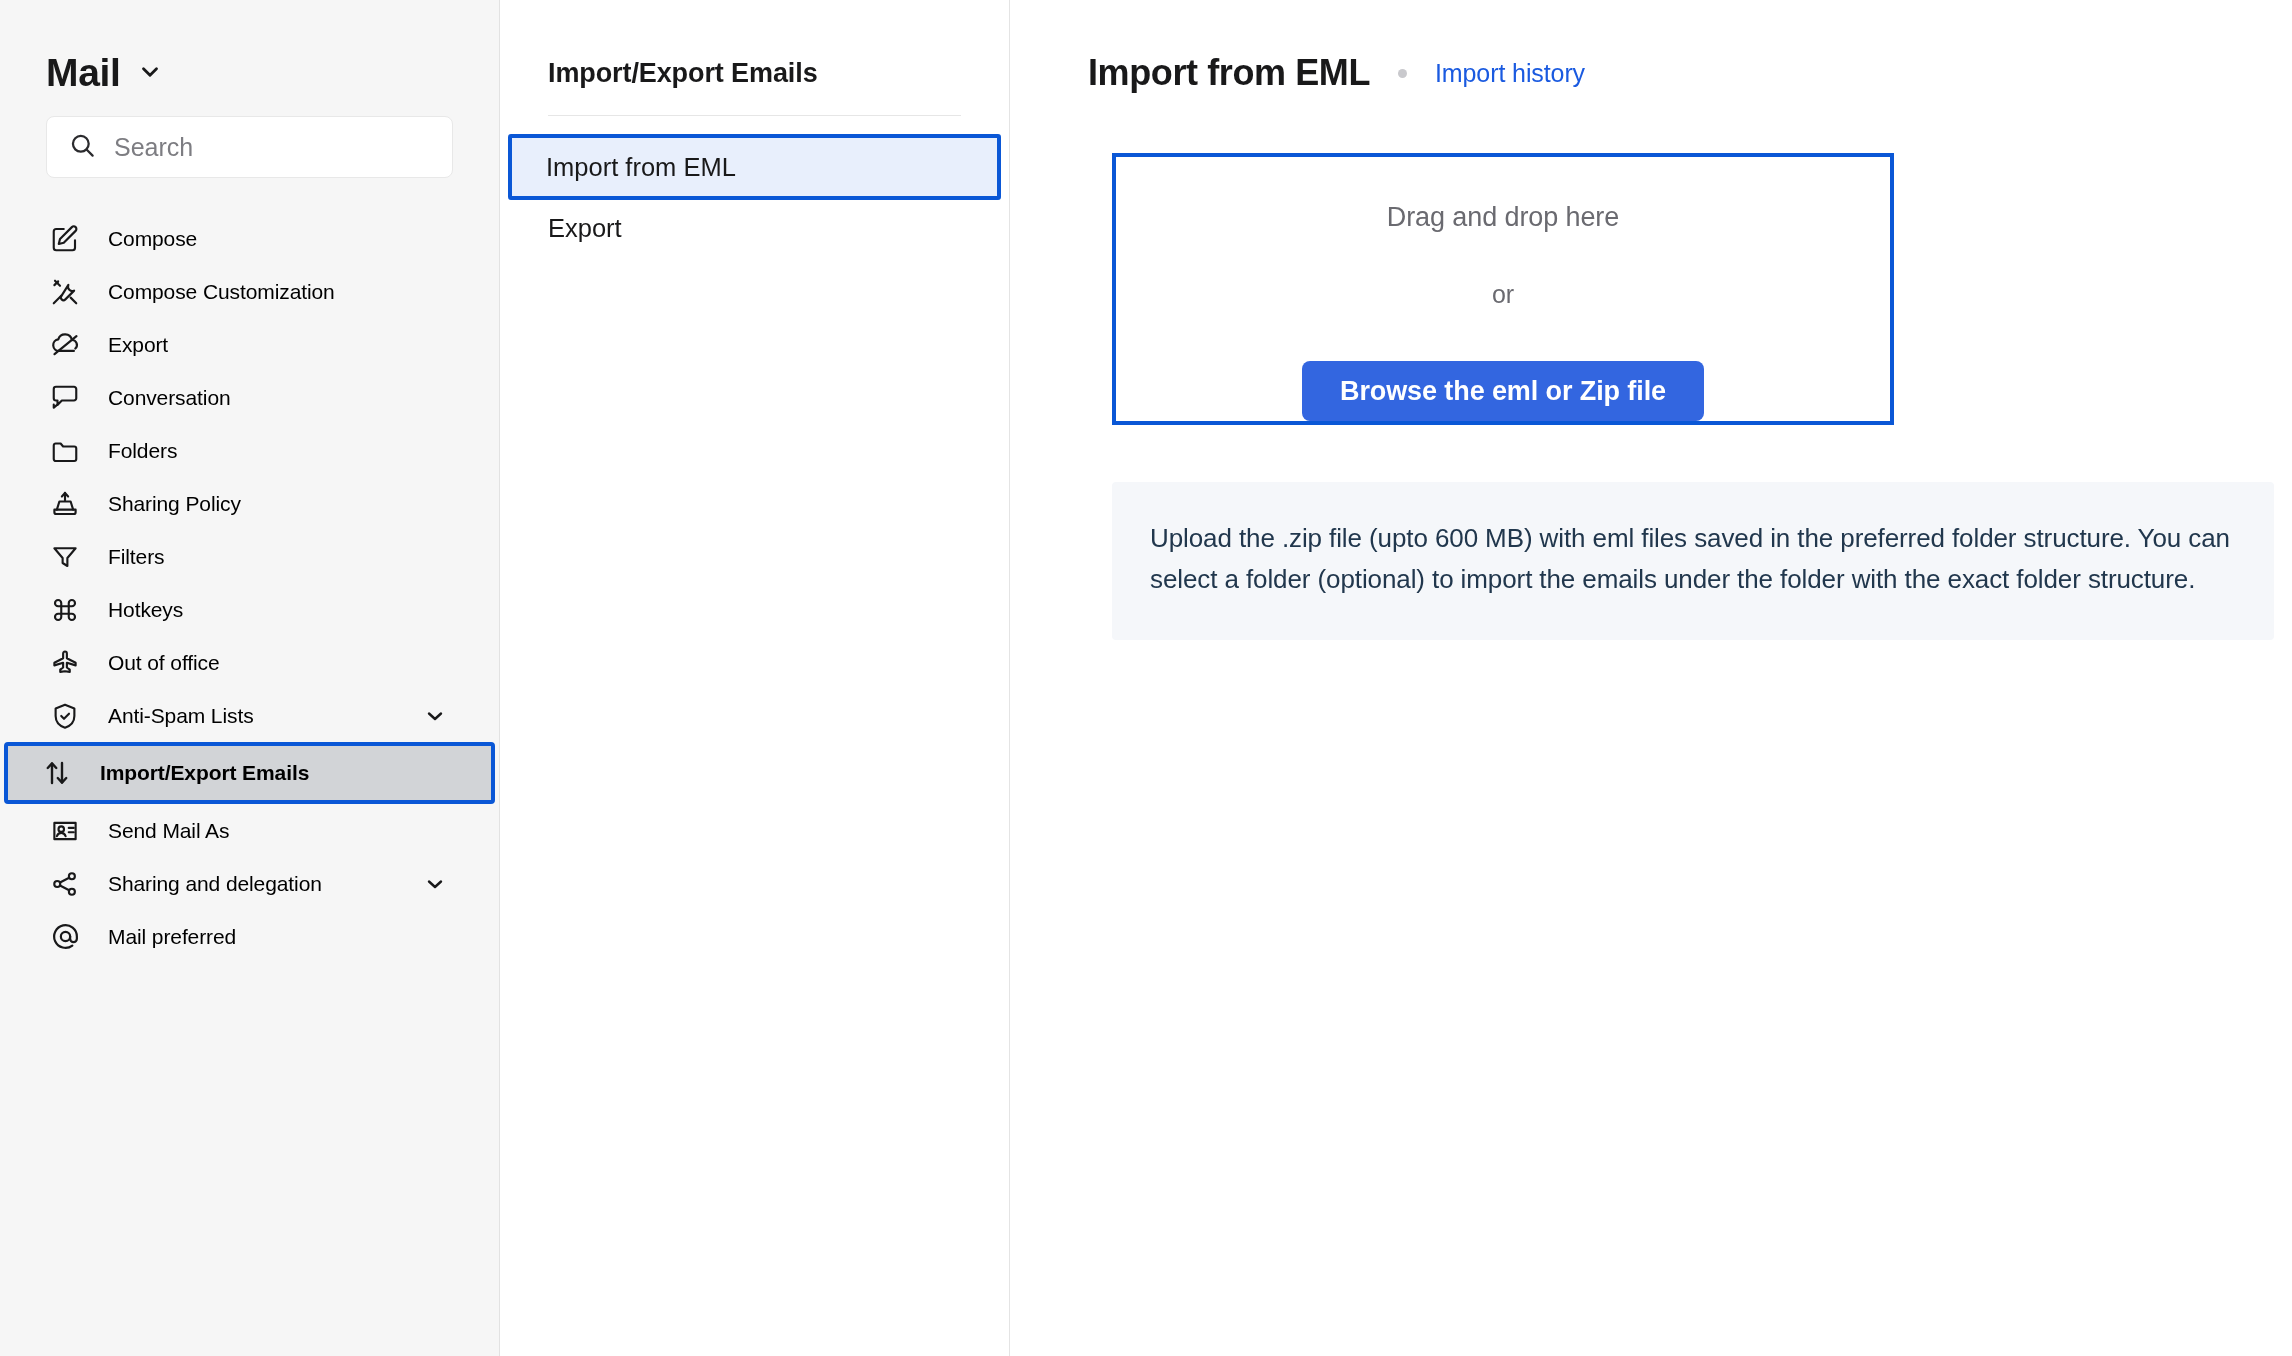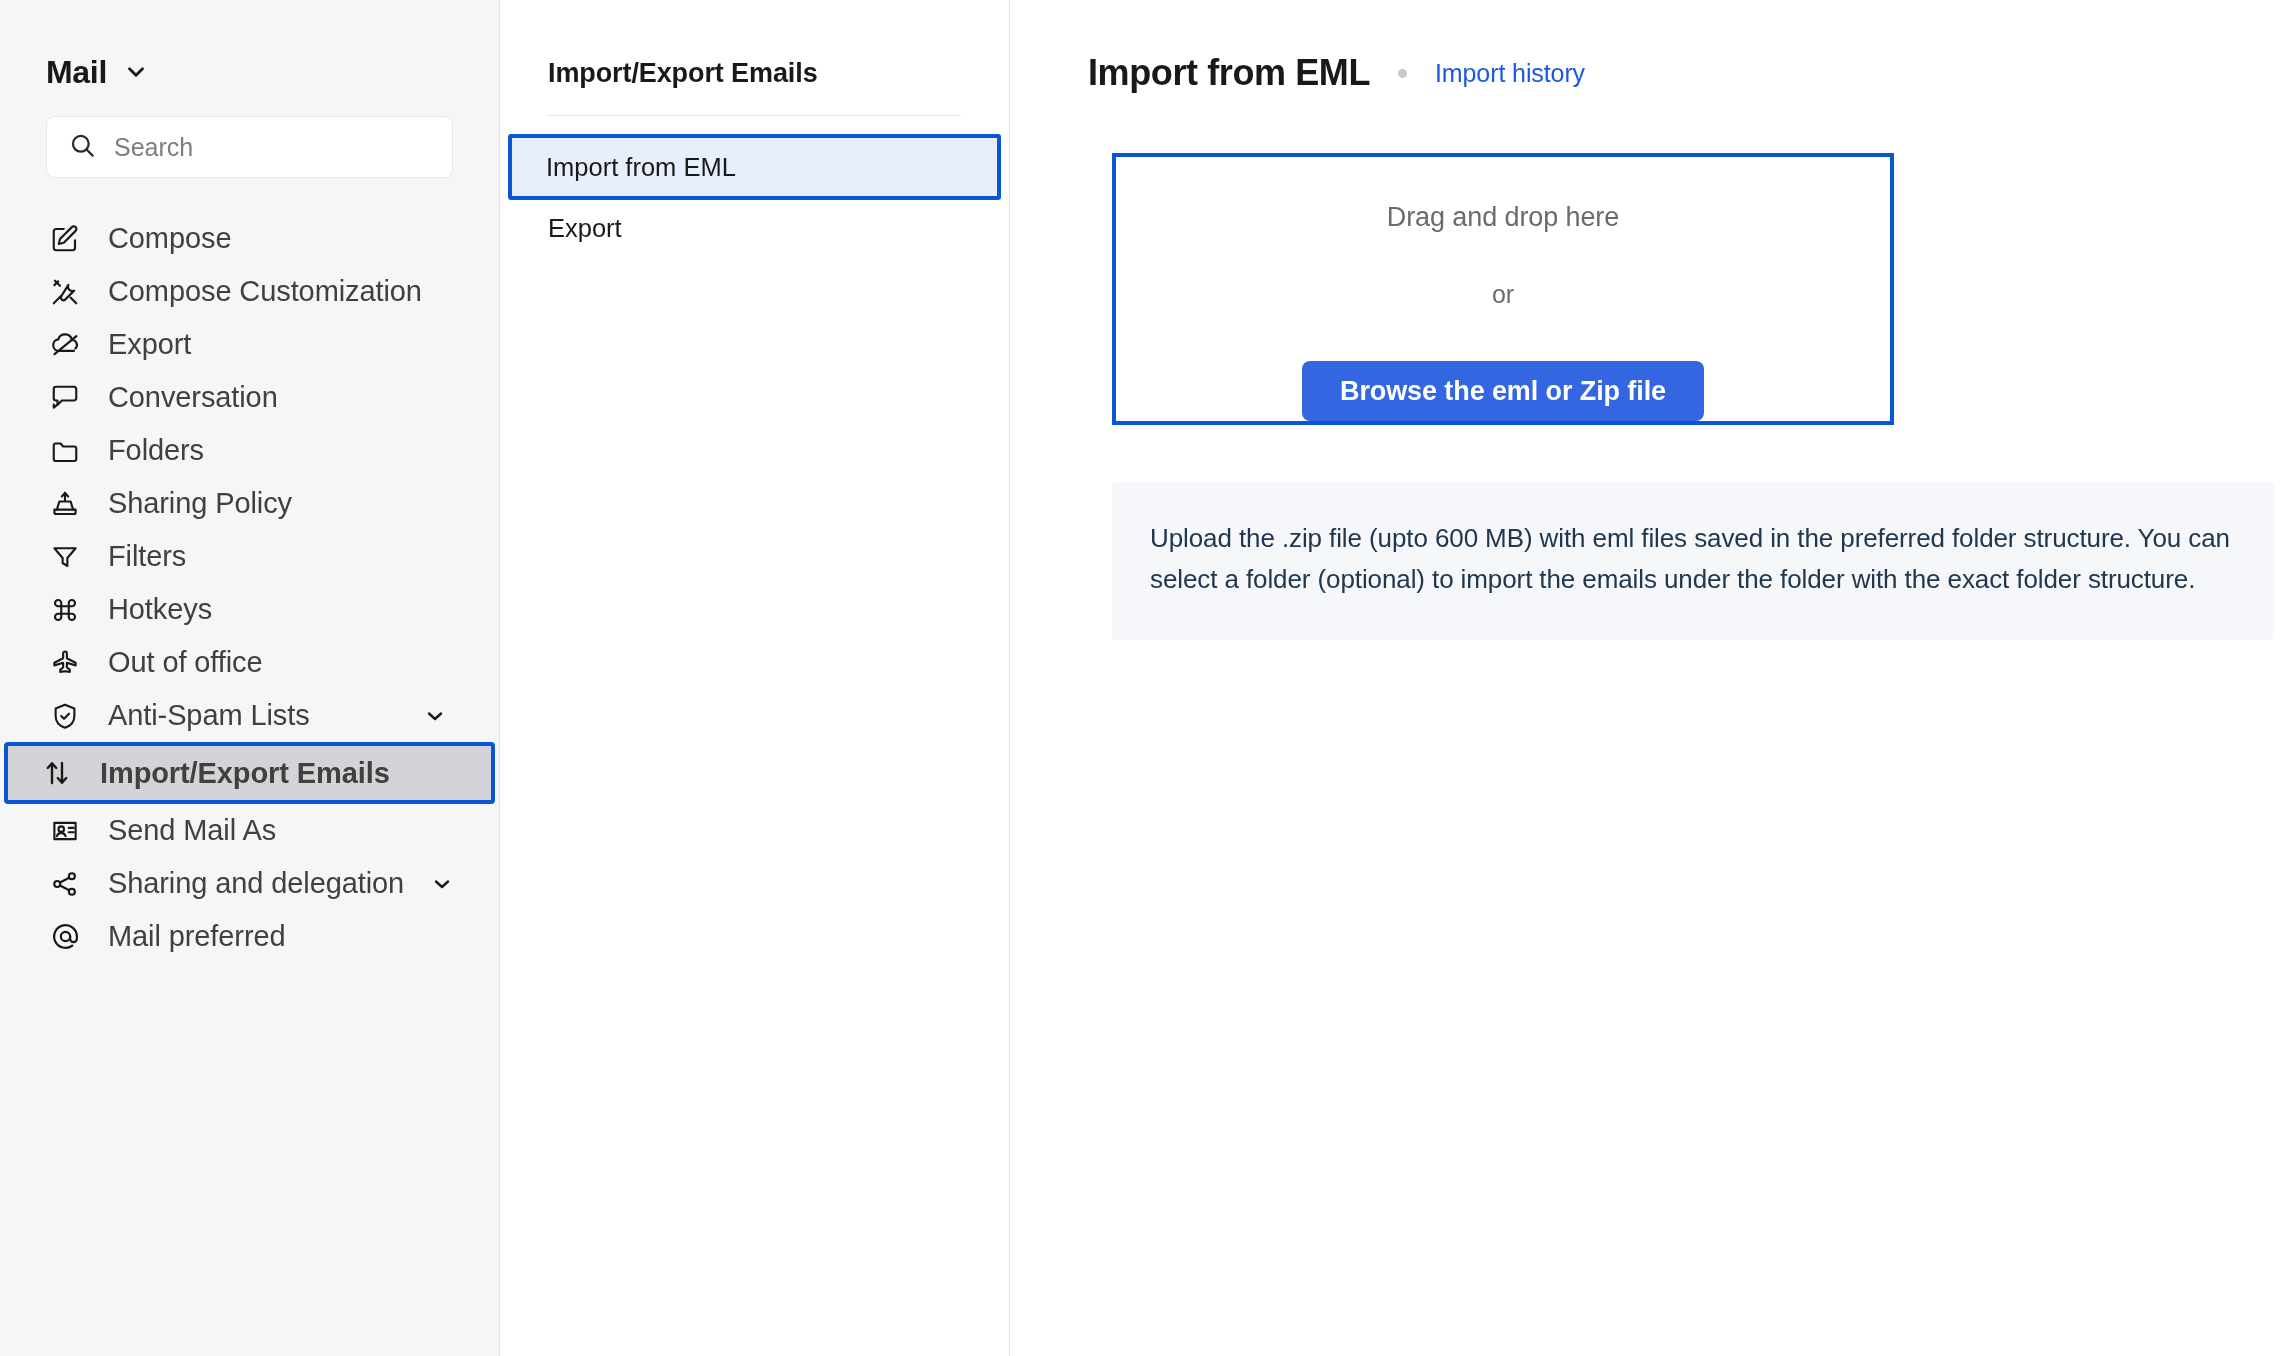--- a/index.html
+++ b/index.html
@@ -22,21 +22,21 @@
     position: relative;
   }
   .brand {
     display: flex;
     align-items: center;
     gap: 16px;
     padding: 48px 0 0 46px;
     height: 96px;
   }
   .brand-title {
-    font-size: 32px;
+    font-size: 39px;
     font-weight: 700;
     color: #19191a;
     letter-spacing: -0.3px;
     line-height: 1;
   }
   .chev { display: inline-block; line-height: 0; }
   .chev svg { display: block; }
 
   .search-wrap { padding: 0 46px; margin-top: 20px; }
   .search-box {
@@ -72,22 +72,22 @@
     position: relative;
     border-radius: 3px;
   }
   .nav-item .ico {
     width: 34px; height: 34px;
     display: flex; align-items: center; justify-content: center;
     flex: 0 0 34px;
   }
   .nav-item .ico svg { display: block; }
   .nav-label {
-    font-size: 29px;
-    color: #404040;
+    font-size: 21px;
+    color: #000000;
     white-space: nowrap;
     letter-spacing: -0.1px;
   }
   .nav-item .tail {
     margin-left: auto;
     display: flex; align-items: center;
     padding-right: 4px;
   }
   .nav-item.selected {
     background: #d2d4d7;

